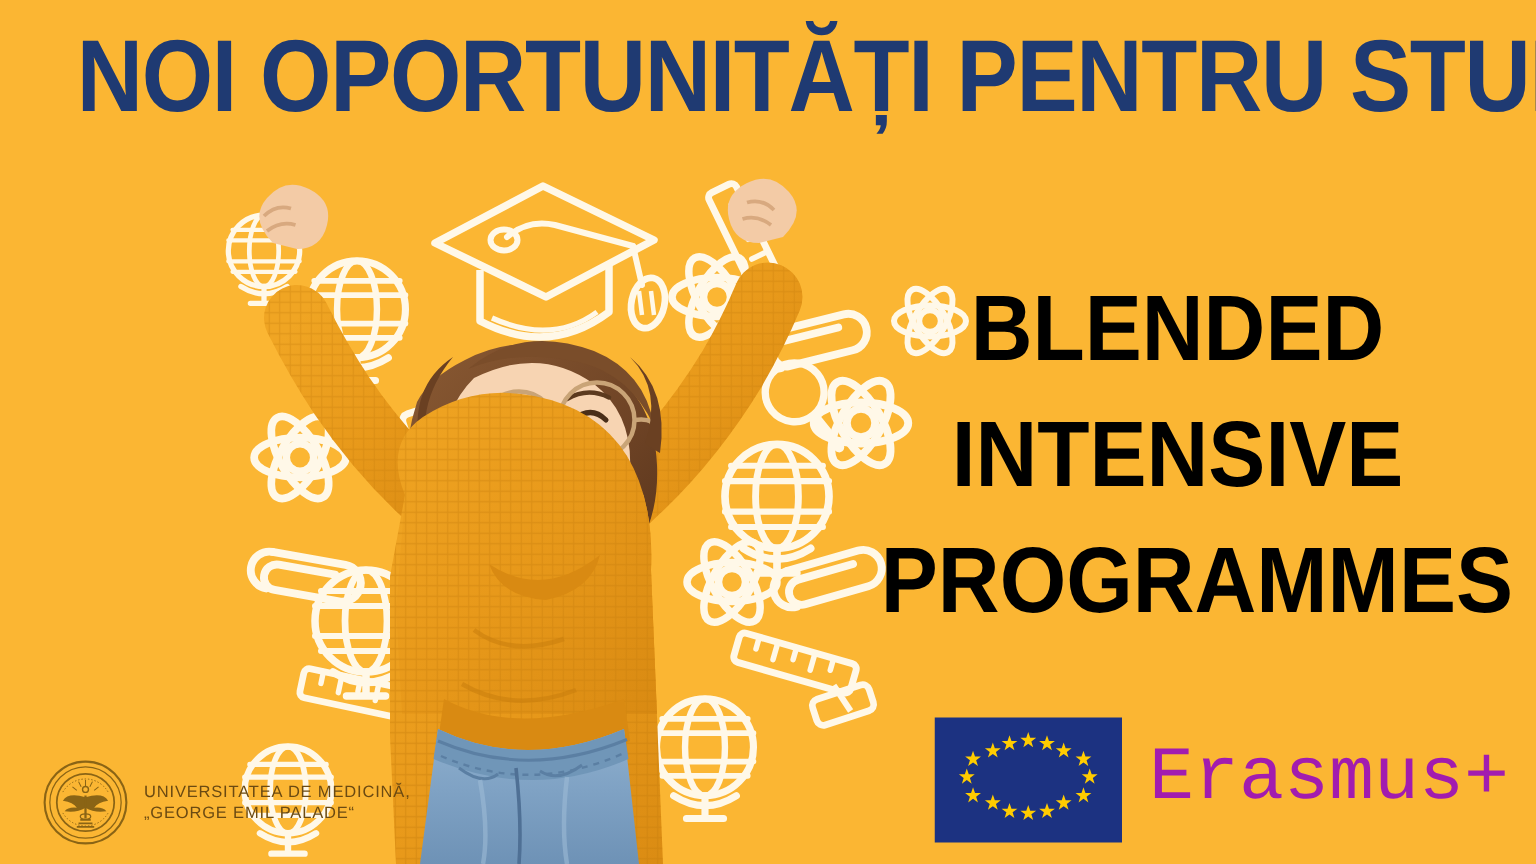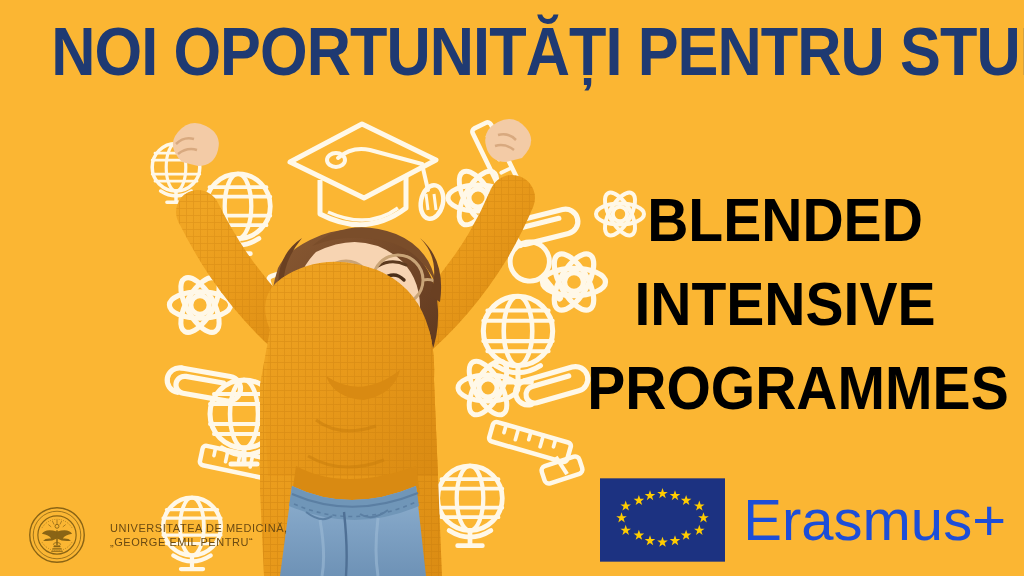--- a/index.html
+++ b/index.html
@@ -45,42 +45,42 @@
     font-family:"Liberation Sans Narrow","Liberation Sans",sans-serif;
     font-weight:bold;
     font-size:62px;
     line-height:84px;
     letter-spacing:0px;
   }
   .bip div{transform:scaleX(0.92);transform-origin:50% 50%;white-space:nowrap;}
   
   .univ{
     position:absolute;left:28px;bottom:12px;
-    z-index:7;display:flex;align-items:center;gap:24px;
+    z-index:7;display:flex;align-items:center;gap:10px;
   }
   .univ .seal{width:58px;height:58px;flex:0 0 58px;}
   .univ .utxt{
     color:#6B4A12;
     font-family:"Liberation Sans",sans-serif;
     font-size:11px;
     line-height:14.5px;
     letter-spacing:0.55px;
     font-weight:normal;
     white-space:nowrap;
   }
   
   .erasmus{
     position:absolute;right:18px;bottom:14px;
     z-index:7;display:flex;align-items:center;gap:18px;
   }
   .euflag{width:125px;height:84px;flex:0 0 125px;display:block;}
   .ewordmark{
-    color:#1d4ed8;
-    font-family:Liberation Sans, sans-serif;
-    font-size:58px;
+    color:#a21caf;
+    font-family:Liberation Mono, monospace;
+    font-size:50px;
     line-height:52px;
     font-weight:normal;
     letter-spacing:0px;
   }
 </style>
 </head>
 <body>
 
 <div id="poster">
 
@@ -291,21 +291,21 @@
 
       <path d="M50 44 q-20 -6 -26 4 q12 2 16 8 q-10 -1 -14 4 q14 2 24 -4 z" fill="#8A6415"></path>
       <path d="M50 44 q20 -6 26 4 q-12 2 -16 8 q10 -1 14 4 q-14 2 -24 -4 z" fill="#8A6415"></path>
 
       <path d="M50 42 v26" stroke="#8A6415" stroke-width="2.6"></path>
       <path d="M44 70 h12 M42 74 h16 M40 78 h20" stroke="#8A6415" stroke-width="2"></path>
       <ellipse cx="50" cy="66" rx="6" ry="3" fill="none" stroke="#8A6415" stroke-width="1.4"></ellipse>
     </svg>
     <div class="utxt">
       <div>UNIVERSITATEA DE MEDICINĂ,</div>
-      <div>„GEORGE EMIL PENTRU“</div>
+      <div>„GEORGE EMIL PALADE“</div>
     </div>
   </div>
 
   <div class="erasmus">
     <svg class="euflag" viewBox="0 0 180 120">
       <rect x="0" y="0" width="180" height="120" fill="#1C3281"></rect>
       <g fill="#FFCC00">
         <g transform="translate(90,22)">
             <polygon points="0,-8 1.9,-2.5 7.6,-2.5 3,1 4.7,6.5 0,3.1 -4.7,6.5 -3,1 -7.6,-2.5 -1.9,-2.5"></polygon>
           </g>

